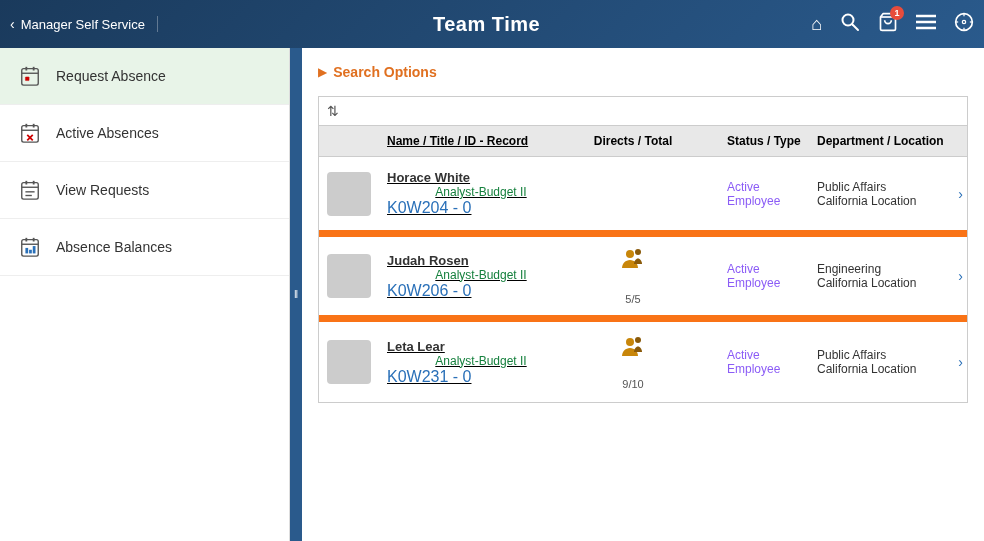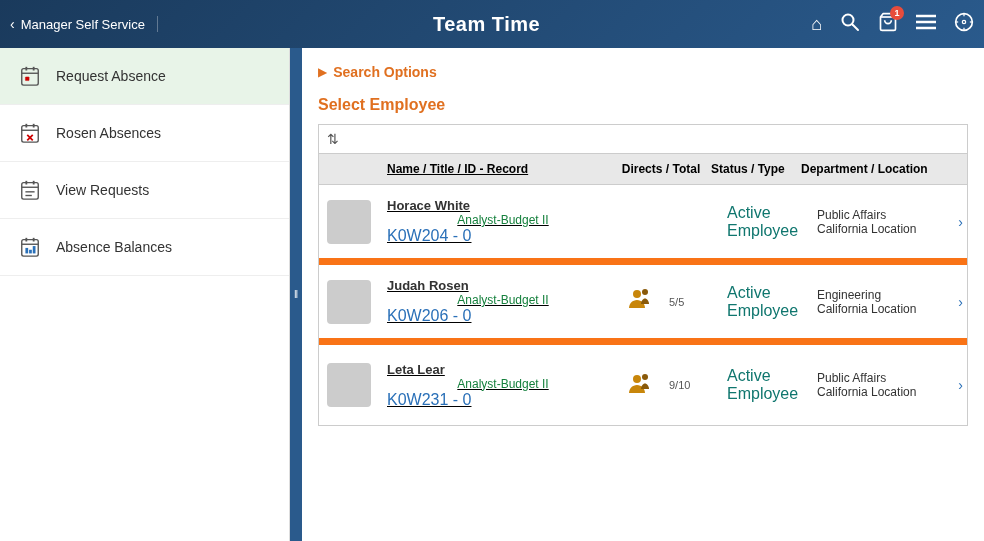--- a/index.html
+++ b/index.html
@@ -160,22 +160,22 @@
       display: flex;
       background: #e8e8e8;
       border-bottom: 1px solid #ccc;
       padding: 8px 0;
       font-weight: bold;
       font-size: 12px;
     }
     .col-avatar { width: 60px; flex-shrink: 0; }
     .col-name { flex: 1; padding: 0 8px; text-decoration: underline; }
     .col-directs { width: 100px; text-align: center; }
-    .col-status { width: 90px; }
-    .col-dept { width: 166px; padding-right: 20px; }
+    .col-status { width: 90px; margin-left: 44px; }
+    .col-dept { width: 150px; padding-right: 20px; }
 
     .table-row {
       display: flex;
       align-items: center;
       border-bottom: 7px solid #f97316;
       padding: 10px 0;
       min-height: 80px;
     }
     .table-row:last-child { border-bottom: none; }
     .avatar-box {
@@ -201,28 +201,28 @@
       text-align: center;
     }
     .employee-id {
       color: #2a70b8;
       font-size: 16px;
     }
     .directs-cell {
       width: 100px;
       text-align: center;
       display: flex;
-      flex-direction: row;
+      flex-direction: column;
       align-items: center;
       gap: 16px;
     }
     .status-cell {
       width: 90px;
-      font-size: 16px;
-      color: #0f766e;
+      font-size: 12px;
+      color: #8b5cf6;
     }
     .dept-cell {
       width: 150px;
       font-size: 12px;
       color: #333;
       display: flex;
       align-items: center;
       justify-content: space-between;
       padding-right: 4px;
     }
@@ -306,21 +306,21 @@
       <div class="sidebar-icon">
         <svg width="22" height="22" viewBox="0 0 24 24" fill="none">
           <rect x="3" y="4" width="18" height="18" rx="2" stroke="#555" stroke-width="1.5"></rect>
           <line x1="3" y1="9" x2="21" y2="9" stroke="#555" stroke-width="1.5"></line>
           <line x1="8" y1="2" x2="8" y2="6" stroke="#555" stroke-width="2"></line>
           <line x1="16" y1="2" x2="16" y2="6" stroke="#555" stroke-width="2"></line>
           <line x1="9" y1="14" x2="15" y2="20" stroke="#c00" stroke-width="2"></line>
           <line x1="15" y1="14" x2="9" y2="20" stroke="#c00" stroke-width="2"></line>
         </svg>
       </div>
-      <span class="sidebar-label">Rosen Absences</span>
+      <span class="sidebar-label">Active Absences</span>
     </div>
     <div class="sidebar-item">
       <div class="sidebar-icon">
         <svg width="22" height="22" viewBox="0 0 24 24" fill="none">
           <rect x="3" y="4" width="18" height="18" rx="2" stroke="#555" stroke-width="1.5"></rect>
           <line x1="3" y1="9" x2="21" y2="9" stroke="#555" stroke-width="1.5"></line>
           <line x1="8" y1="2" x2="8" y2="6" stroke="#555" stroke-width="2"></line>
           <line x1="16" y1="2" x2="16" y2="6" stroke="#555" stroke-width="2"></line>
           <line x1="7" y1="14" x2="17" y2="14" stroke="#555" stroke-width="1.5"></line>
           <line x1="7" y1="18" x2="14" y2="18" stroke="#555" stroke-width="1.5"></line>
@@ -348,21 +348,20 @@
     <span>‖</span>
   </div>
 
   <div class="main">
 
     <div class="search-options-header">
       <span class="search-options-triangle">▶</span>
       <span class="search-options-label">Search Options</span>
     </div>
 
-    <div class="section-title">Select Employee</div>
 
     <div class="table-container">
 
       <div class="table-toolbar">
         <span class="sort-icon">⇅</span>
       </div>
 
       <div class="table-header">
         <div class="col-avatar"></div>
         <div class="col-name">Name / Title / ID - Record</div>

